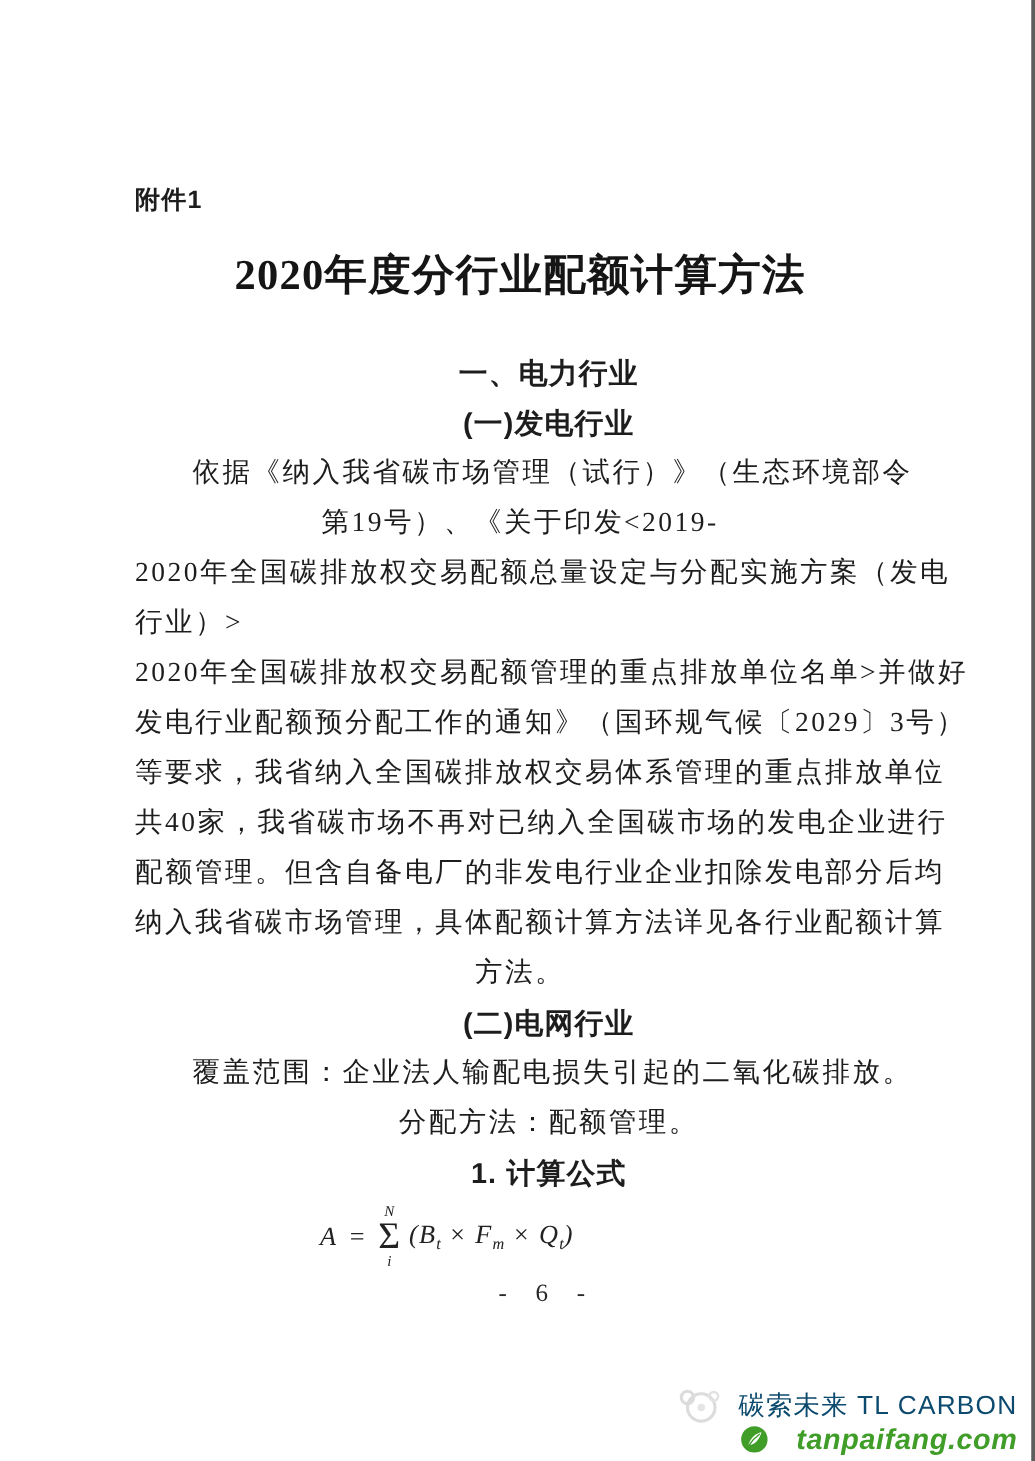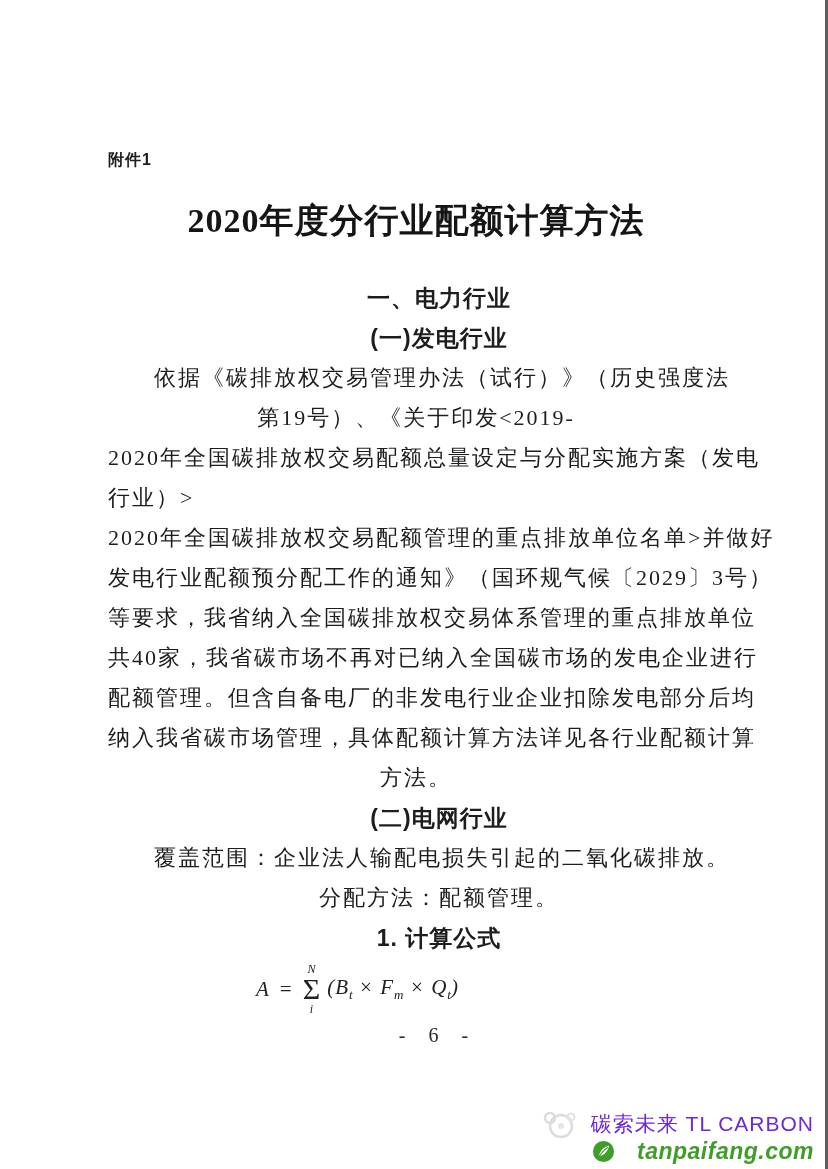--- a/index.html
+++ b/index.html
@@ -13,21 +13,21 @@
   }
   .page-edge-right{
     position:absolute;top:0;right:0;width:3px;height:1169px;
     background:#5e5e5e;
   }
   .doc{
     position:absolute;left:108px;top:147px;width:616px;
   }
   .attach{
     font-family:"Liberation Sans","DejaVu Sans",sans-serif;
-    font-weight:bold;font-size:16px;line-height:26px;letter-spacing:1px;
+    font-weight:bold;font-size:20px;line-height:26px;letter-spacing:1px;
   }
   .doc-title{
     margin-top:27px;
     text-align:center;
     font-weight:bold;font-size:34px;line-height:42px;
     letter-spacing:1px;
     color:#151515;
   }
   .body-block{margin-top:36px;text-align:center;}
   .line{
@@ -84,21 +84,21 @@
   <div class="doc">
 
     <div class="attach">附件1</div>
 
     <div class="doc-title">2020年度分行业配额计算方法</div>
 
     <div class="body-block">
       <div class="line heading indent">一、电力行业</div>
       <div class="line heading indent">(一)发电行业</div>
 
-      <div class="line indent">依据《碳排放权交易管理办法（试行）》（历史强度法</div>
+      <div class="line indent">依据《纳入我省碳市场管理（试行）》（生态环境部令</div>
       <div class="line">第19号）、《关于印发&lt;2019-</div>
       <div class="line">2020年全国碳排放权交易配额总量设定与分配实施方案（发电</div>
       <div class="line split">
         <span>行业）&gt;</span>
       </div>
       <div class="line">2020年全国碳排放权交易配额管理的重点排放单位名单&gt;并做好</div>
       <div class="line">发电行业配额预分配工作的通知》（国环规气候〔2029〕3号）</div>
       <div class="line">等要求，我省纳入全国碳排放权交易体系管理的重点排放单位</div>
       <div class="line">共40家，我省碳市场不再对已纳入全国碳市场的发电企业进行</div>
       <div class="line">配额管理。但含自备电厂的非发电行业企业扣除发电部分后均</div>
@@ -119,21 +119,21 @@
           <span class="sigma-sub">i</span>
         </span>
         <span><span>(B</span><span class="fsub">t</span><span> × F</span><span class="fsub">m</span><span> × Q</span><span class="fsub">t</span><span>)</span></span>
       </div>
 
       <div class="pagenum">- 6 -</div>
     </div>
   </div>
 
   <div class="watermark">
-    <div class="wm-line1" style="color:#6d28d9;">
+    <div class="wm-line1" style="color:#0c4a6e;">
       <svg class="tl-logo" viewBox="0 0 46 30">
         <circle cx="24" cy="17" r="11" fill="none" stroke="#dcdcdc" stroke-width="2.5"></circle>
         <circle cx="13" cy="9" r="5" fill="none" stroke="#dcdcdc" stroke-width="2.5"></circle>
         <circle cx="34" cy="8" r="3.5" fill="none" stroke="#e2e2e2" stroke-width="2"></circle>
         <circle cx="24" cy="17" r="3" fill="#e4e4e4"></circle>
       </svg>
       <span>碳索未来 TL CARBON</span>
     </div>
     <div class="wm-line2" style="color:#3f9d28;">
       <svg class="tp-logo" viewBox="0 0 24 24">

